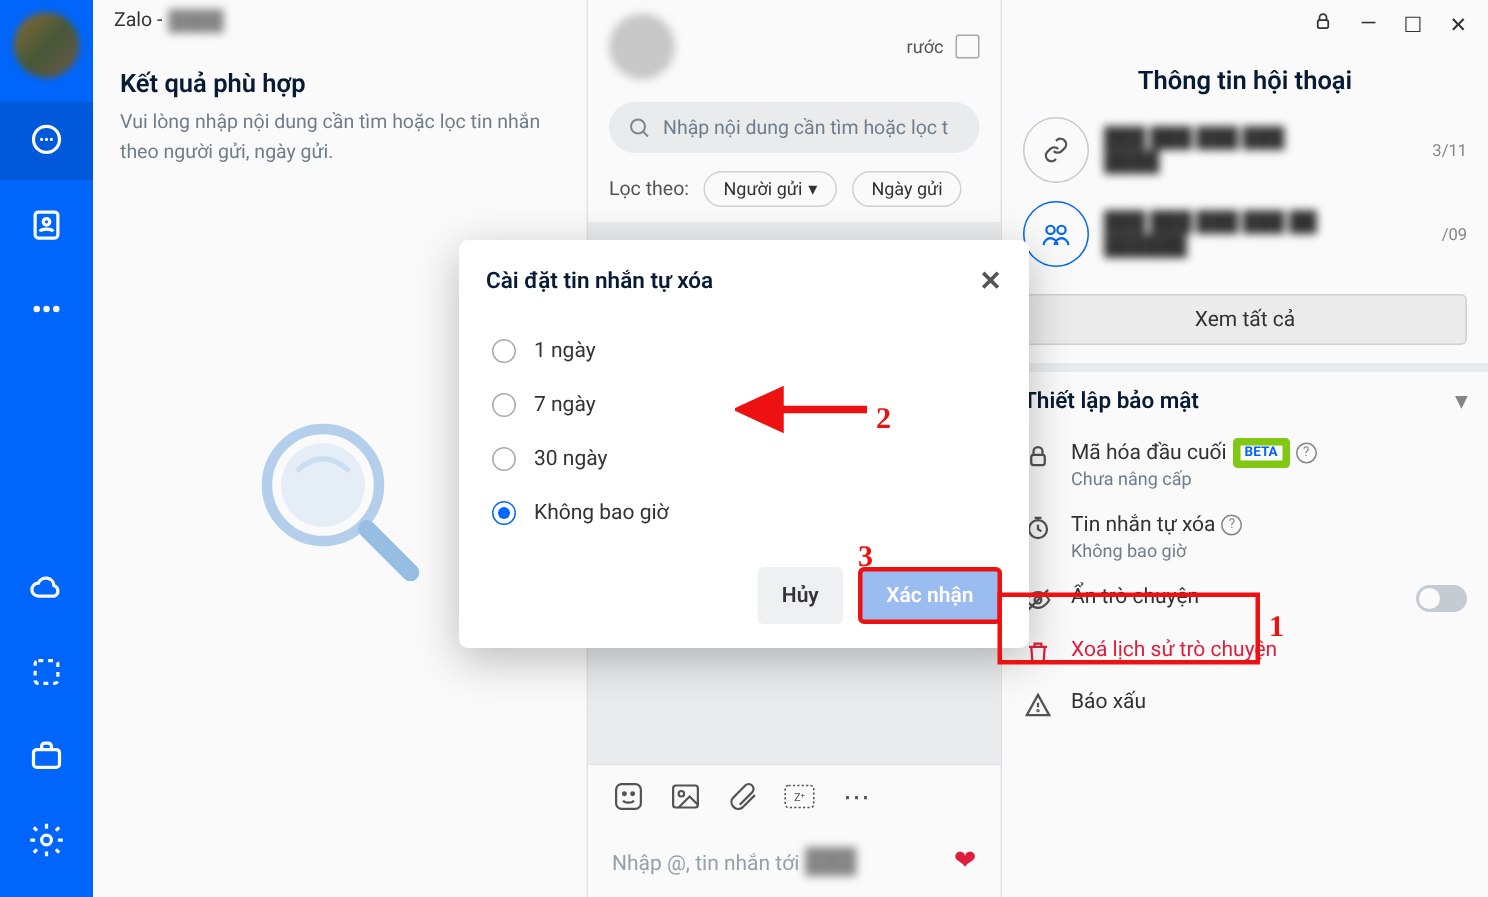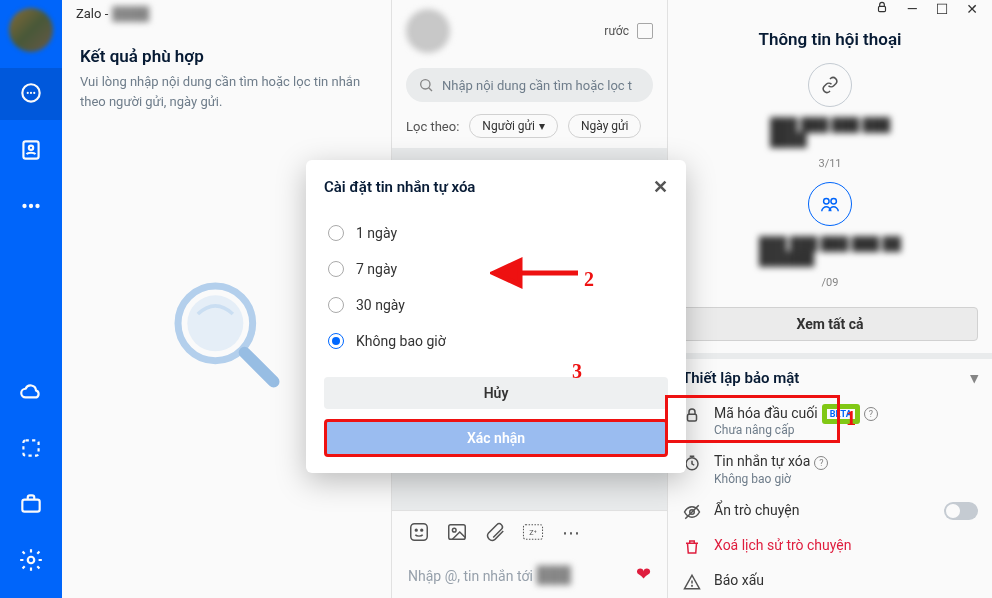--- a/index.html
+++ b/index.html
@@ -36,26 +36,26 @@
 .inp-msg { padding: 10px 16px 14px; display: flex; align-items: flex-end; }
 .inp-msg .ph { color: #9aa4af; font-size: 14px; }
 .inp-msg .blur { filter: blur(3px); color:#888; }
 .heart { margin-left: auto; color: #e41e3f; font-size: 18px; }
 
 .col-info { width: 324px; display: flex; flex-direction: column; overflow: hidden; }
 .win-controls { height: 32px; display:flex; justify-content:flex-end; align-items:center; gap: 18px; padding-right: 14px; color:#333; font-size:14px; }
 .win-controls span { cursor:pointer; }
 .info-title { text-align:center; font-weight:600; font-size:17px; color:#081c36; padding: 12px 0 14px; }
 .info-links { padding: 0 14px; }
-.link-item { display:flex; gap:10px; margin-bottom:12px; align-items:center;flex-direction:column; }
+.link-item { display:flex; gap:10px; margin-bottom:12px; align-items:center; }
 .link-ico { width:44px; height:44px; border-radius:50%; border:1.5px solid #c9d0d7; display:flex; align-items:center; justify-content:center; color:#555; flex-shrink:0; }
 .link-ico.blue { border-color:#0068ff; color:#0068ff; }
 .link-text { flex:1; font-size:13px; color:#333; filter: blur(3px); }
 .link-date { font-size:11px; color:#888; }
-.btn-all { display:block; width: calc(100% - 28px); margin: 6px 14px 12px; border:1px solid #d6d6d6; border-radius:4px; background:#f0f0f0; padding:8px; text-align:center; font-size:14px; font-weight:700; color:#333; cursor:pointer; }
+.btn-all { display:block; width: calc(100% - 28px); margin: 6px 14px 12px; border:1px solid #d6d6d6; border-radius:4px; background:#f0f0f0; padding:8px; text-align:center; font-size:14px; font-weight:400; color:#333; cursor:pointer; }
 .sec-header { padding: 10px 14px; font-size:15px; font-weight:600; color:#081c36; display:flex; align-items:center; border-top: 6px solid #eef0f1; }
 .sec-header .chev { margin-left:auto; color:#888; }
 .sec-row { display:flex; gap:12px; padding: 8px 14px; align-items:flex-start; font-size:14px; color:#333; cursor:pointer; }
 .sec-row .rico { width:20px; display:flex; justify-content:center; color:#555; margin-top:1px; }
 .sec-row .rtxt { flex:1; }
 .sec-row .rsub { display:block; font-size:12px; color:#72808e; margin-top:2px; }
 .beta { font-size:9px; font-weight:700; color:#0068ff; border:5px solid #84cc16; border-radius:3px; padding:0 3px; margin-left:4px; vertical-align:middle; }
 .qmark { display:inline-flex; width:14px; height:14px; border:1px solid #888; border-radius:50%; font-size:9px; align-items:center; justify-content:center; color:#888; margin-left:4px; vertical-align:middle; }
 .toggle { margin-left:auto; width:34px; height:18px; border-radius:9px; background:#c9d0d7; position:relative; }
 .toggle::after { content:''; position:absolute; left:2px; top:2px; width:14px; height:14px; background:#fff; border-radius:50%; }
@@ -64,21 +64,21 @@
 
 
 .overlay { position:absolute; inset:0; background:rgba(0,0,0,0.02); display:flex; align-items:flex-start; justify-content:center; padding-top:160px; pointer-events:none; }
 .modal { width:380px; background:#fff; border-radius:6px; box-shadow:0 8px 30px rgba(0,0,0,.25); pointer-events:auto; padding: 16px 18px; }
 .modal-title { font-size:15px; font-weight:600; color:#081c36; display:flex; align-items:center; margin-bottom:18px; }
 .modal-close { margin-left:auto; cursor:pointer; font-size:18px; color:#555; }
 .radio-item { display:flex; align-items:center; gap:12px; padding:10px 4px; font-size:14px; color:#333; cursor:pointer; }
 .radio { width:16px; height:16px; border:1.5px solid #aaa; border-radius:50%; display:flex; align-items:center; justify-content:center; flex-shrink:0; }
 .radio.sel { border-color:#0068ff; }
 .radio.sel::after { content:''; width:8px; height:8px; background:#0068ff; border-radius:50%; }
-.modal-actions { display:flex; justify-content:flex-end; gap:10px; margin-top:18px;flex-direction:column; }
+.modal-actions { display:flex; justify-content:flex-end; gap:10px; margin-top:18px; }
 .btn { padding:8px 16px; border-radius:4px; font-size:14px; font-weight:600; cursor:pointer; border:none; }
 .btn-cancel { background:#eef0f1; color:#333; }
 .btn-confirm { background:#9abcf0; color:#fff; border:3px solid #e11; }
 
 
 .annot { position:absolute; pointer-events:none; }
 .annot-num { font-family: Georgia, serif; font-size: 20px; font-weight: 700; color: #e11; }
 .arrow { position:absolute; }
 .red-box { position:absolute; border:3px solid #e11; }
 </style>

